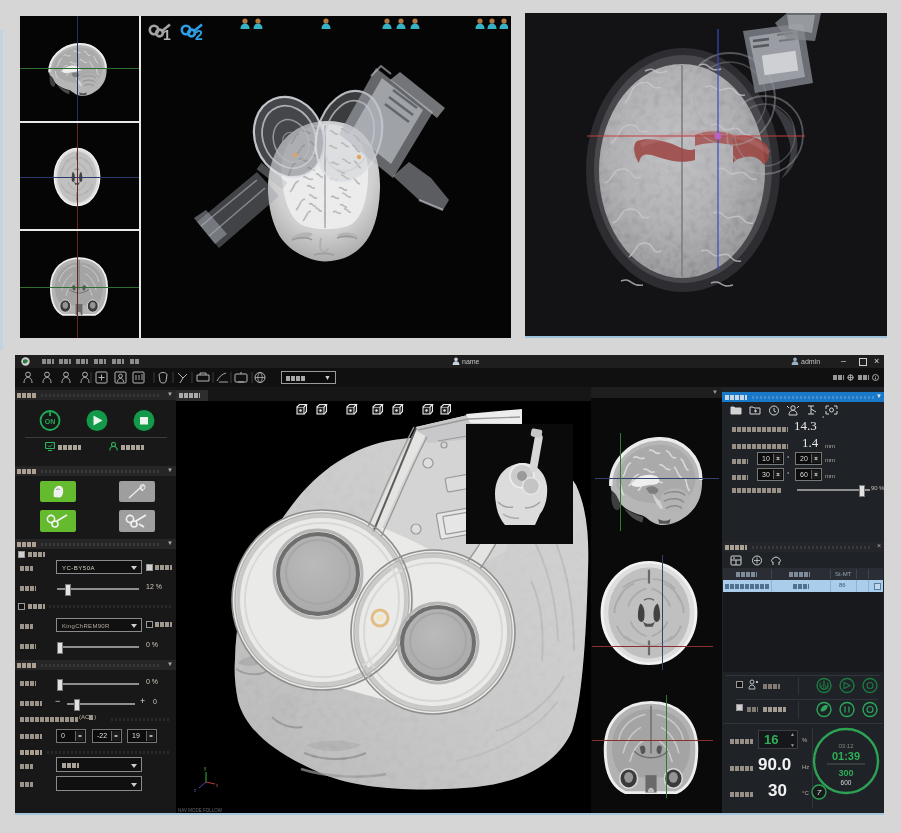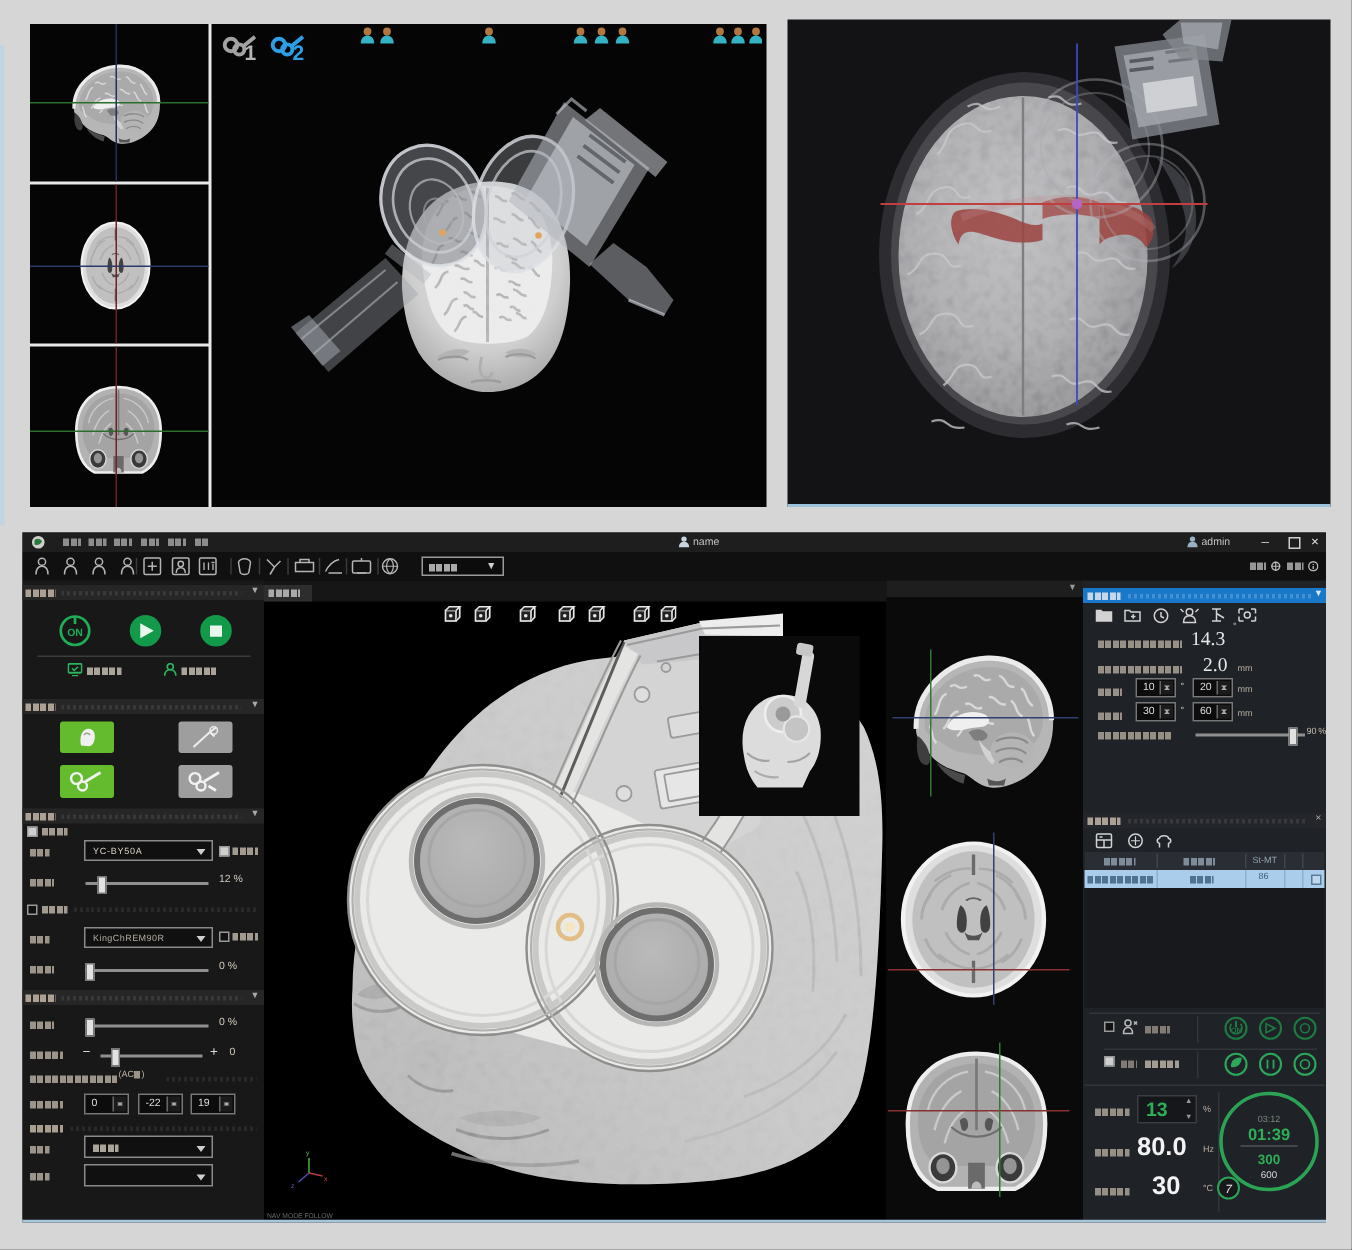--- a/index.html
+++ b/index.html
@@ -628,21 +628,21 @@
           <path d="M59,11 C59,7.5 61,6.5 63,6.5 C65,6.5 67,7.5 67,11 Z M59,4 L57,2 M67,4 L69,2"></path>
         <path d="M78,2 L84,2 M81,2 L81,10 M81,5 L86,8 M78,10 L84,10"></path>
         <path d="M96,2 L99,2 M96,2 L96,5 M107,2 L104,2 M107,2 L107,5 M96,10 L99,10 M96,10 L96,7 M107,10 L104,10 M107,10 L107,7"></path>
           <circle cx="101.5" cy="6" r="2"></circle>
       </g>
     </svg>
     <span class="zh5" style="color:#b5ab9e;width:56px;position:absolute;left:10px;top:40px"></span>
     <span style="position:absolute;left:72px;top:31px;color:#e8e8e8;font-size:13px;font-family:'Liberation Serif',serif">14.3</span>
     <span style="position:absolute;left:100px;top:28px;color:#ccc;font-size:6px">°</span>
     <span class="zh5" style="color:#b5ab9e;width:56px;position:absolute;left:10px;top:57px"></span>
-    <span style="position:absolute;left:80px;top:48px;color:#e8e8e8;font-size:13px;font-family:'Liberation Serif',serif">2.0</span>
+    <span style="position:absolute;left:80px;top:48px;color:#e8e8e8;font-size:13px;font-family:'Liberation Serif',serif">1.4</span>
     <span style="position:absolute;left:103px;top:56px;color:#b5ab9e;font-size:6px">mm</span>
     <span class="zh5" style="color:#b5ab9e;width:16px;position:absolute;left:10px;top:72px"></span>
     <div class="spin" style="left:35px;top:65px;width:27px;height:13px">10<span class="spinbtn"></span></div>
     <span style="position:absolute;left:65px;top:68px;color:#ccc;font-size:6px">°</span>
     <div class="spin" style="left:73px;top:65px;width:27px;height:13px">20<span class="spinbtn"></span></div>
     <span style="position:absolute;left:103px;top:70px;color:#b5ab9e;font-size:6px">mm</span>
     <span class="zh5" style="color:#b5ab9e;width:16px;position:absolute;left:10px;top:88px"></span>
     <div class="spin" style="left:35px;top:81px;width:27px;height:13px">30<span class="spinbtn"></span></div>
     <span style="position:absolute;left:65px;top:84px;color:#ccc;font-size:6px">°</span>
     <div class="spin" style="left:73px;top:81px;width:27px;height:13px">60<span class="spinbtn"></span></div>
@@ -725,27 +725,27 @@
           <path d="M29,5.5 L29,11.5 M33,5.5 L33,11.5" stroke-width="1.2"></path>
         <circle cx="54" cy="8.5" r="7"></circle>
           <circle cx="54" cy="8.5" r="3" stroke-width="1.1"></circle>
       </g>
     </svg>
     <div class="sep" style="left:1px;top:336px;width:160px;height:1px;background:#32363c"></div>
 
     <div class="abs" style="left:90px;top:341px;width:1px;height:80px;background:#32363c"></div>
     <span class="zh5" style="color:#b5ab9e;width:23px;position:absolute;left:8px;top:352px"></span>
     <div class="abs" style="left:36px;top:343px;width:40px;height:19px;background:#15171a;border:1px solid #3a3e44;box-sizing:border-box">
-      <span style="position:absolute;left:5px;top:1px;color:#2fae57;font-size:13px;font-weight:bold">13</span>
+      <span style="position:absolute;left:5px;top:1px;color:#2fae57;font-size:13px;font-weight:bold">16</span>
       <span style="position:absolute;right:2px;top:0px;color:#999;font-size:5px">▲</span>
       <span style="position:absolute;right:2px;bottom:0px;color:#999;font-size:5px">▼</span>
     </div>
     <span style="position:absolute;left:80px;top:350px;color:#b5ab9e;font-size:6px">%</span>
     <span class="zh5" style="color:#b5ab9e;width:23px;position:absolute;left:8px;top:379px"></span>
-    <span style="position:absolute;left:36px;top:368px;color:#f2f2f2;font-size:17px;font-weight:bold">80.0</span>
+    <span style="position:absolute;left:36px;top:368px;color:#f2f2f2;font-size:17px;font-weight:bold">90.0</span>
     <span style="position:absolute;left:80px;top:377px;color:#b5ab9e;font-size:6px">Hz</span>
     <span class="zh5" style="color:#b5ab9e;width:23px;position:absolute;left:8px;top:405px"></span>
     <span style="position:absolute;left:46px;top:394px;color:#f2f2f2;font-size:17px;font-weight:bold">30</span>
     <span style="position:absolute;left:80px;top:403px;color:#b5ab9e;font-size:6px">°C</span>
 
     <svg class="abs" style="left:89px;top:339px" width="72" height="82" viewBox="0 0 72 82">
       <circle cx="35" cy="35" r="32" fill="none" stroke="#2ca254" stroke-width="2.4"></circle>
       <text x="35" y="22" fill="#7a8a7a" font-size="6" text-anchor="middle">03:12</text>
       <text x="35" y="34" fill="#2fae57" font-size="11" font-weight="bold" text-anchor="middle">01:39</text>
       <path d="M16,38 L54,38" stroke="#555" stroke-width="1"></path>

